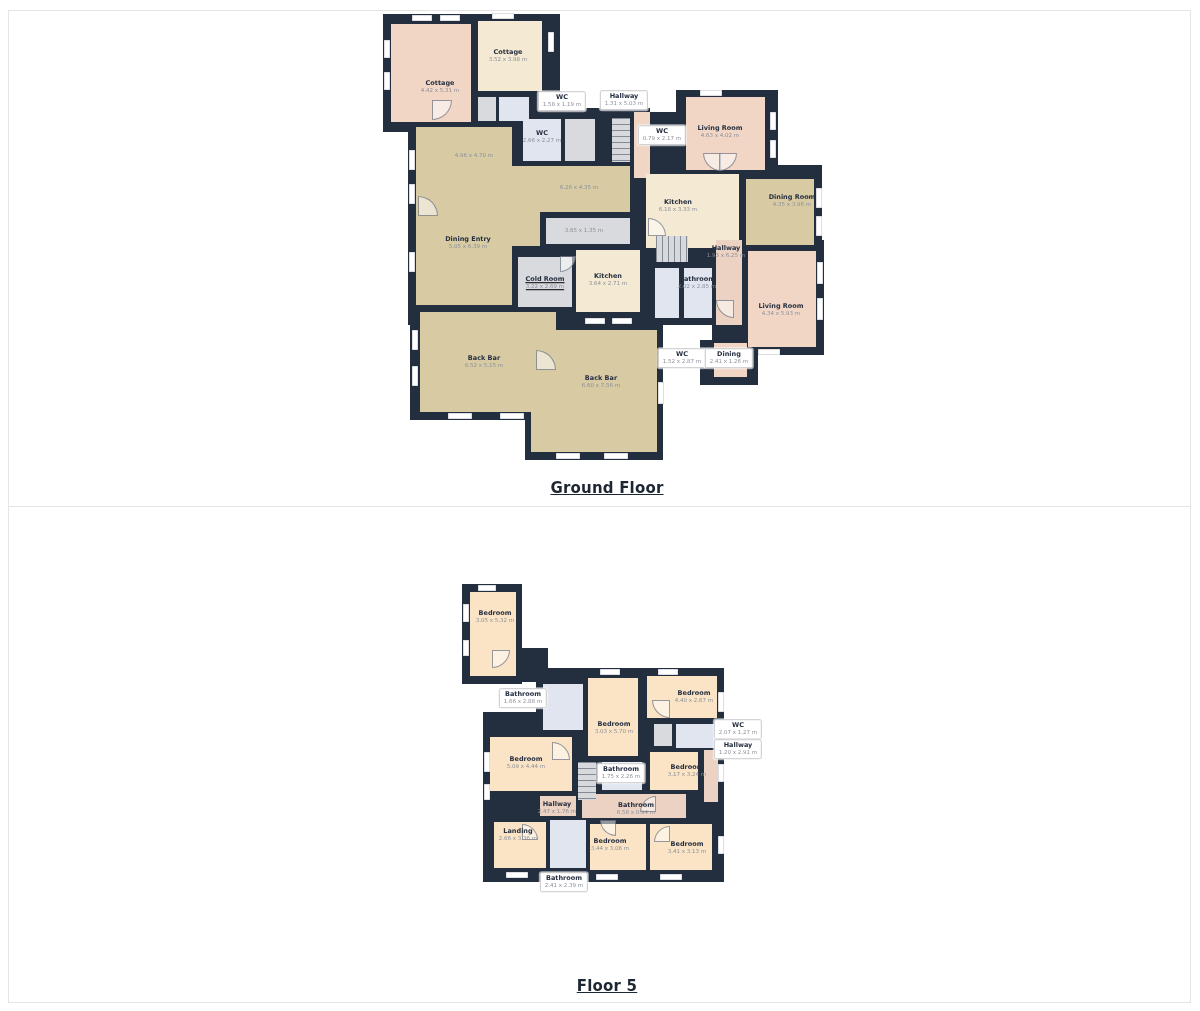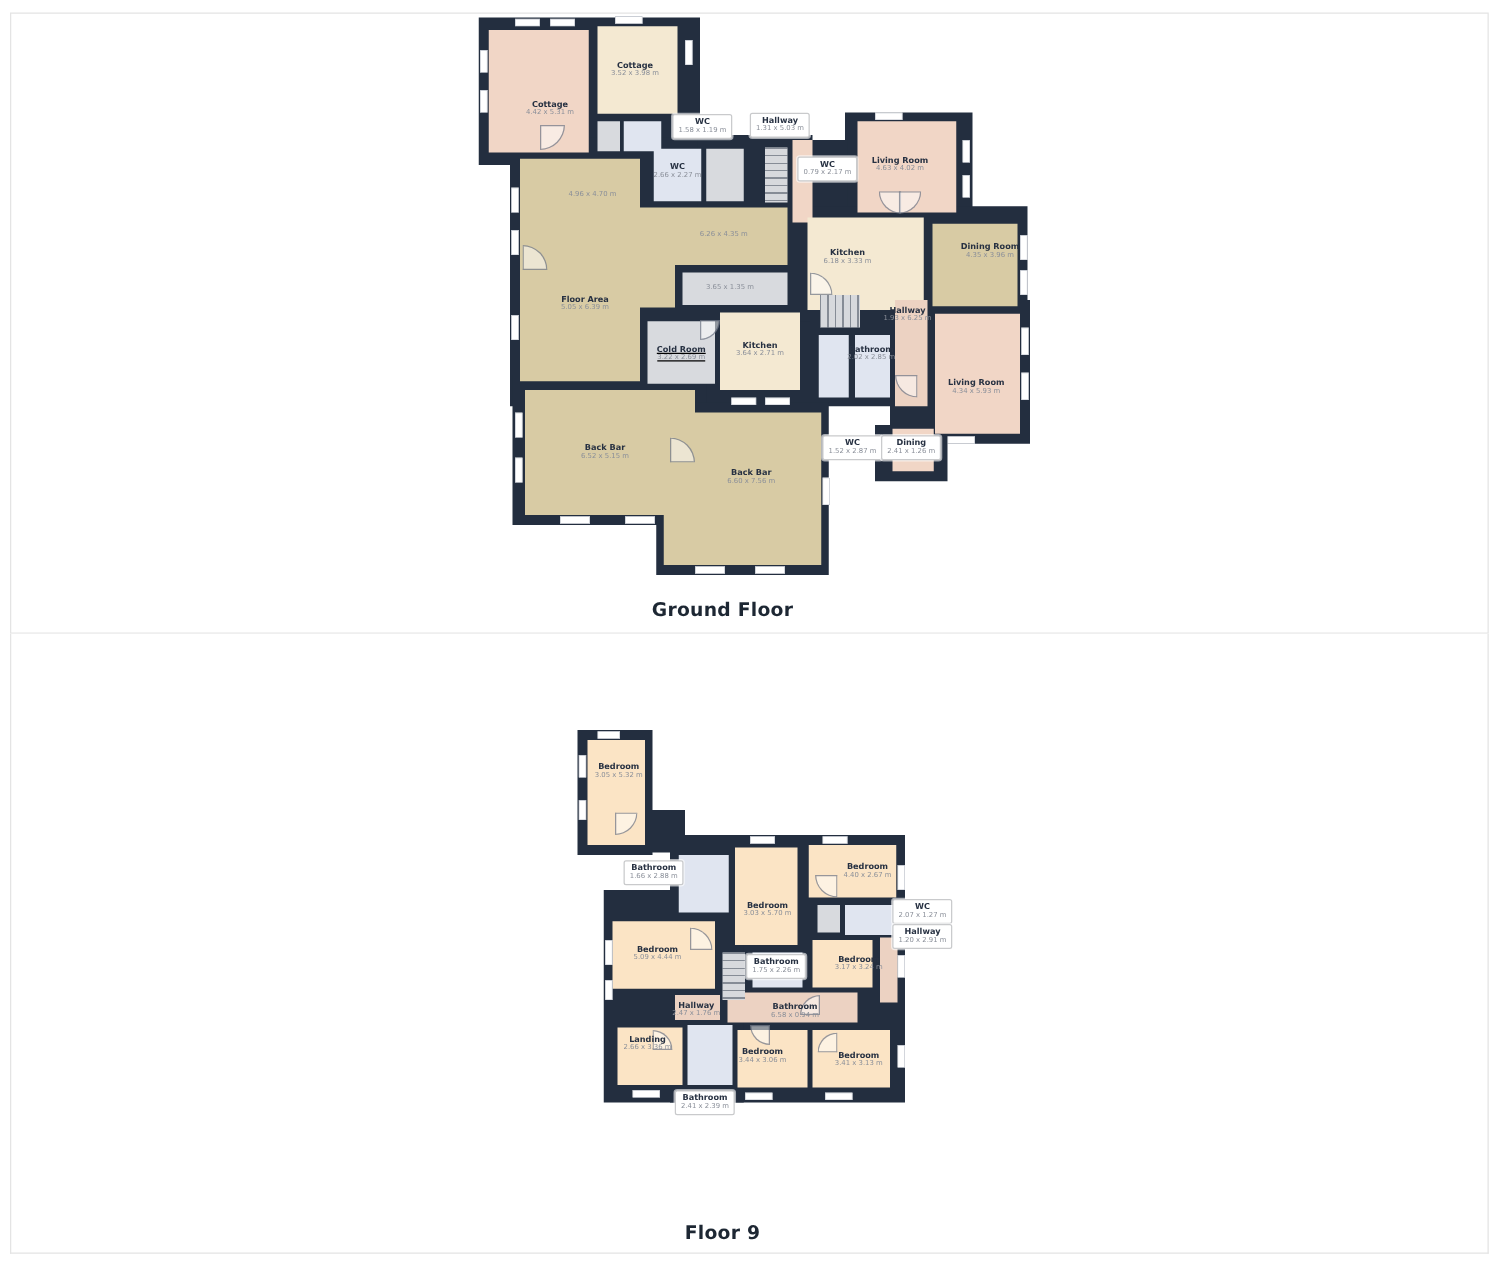--- a/index.html
+++ b/index.html
@@ -1,22 +1,22 @@
 <!DOCTYPE html>
 <html style="--wall: #232e3f;"><head>
 <meta charset="utf-8">
 <style>
   html,body{margin:0;padding:0;background:#fff;}
   .page{position:relative;width:1200px;height:1011px;background:#fff;overflow:hidden;
         font-family:"DejaVu Sans","Liberation Sans",sans-serif;}
   .section{position:absolute;left:8px;width:1183px;background:#fff;border:1px solid #e4e4e4;box-sizing:border-box;}
   .section.ground{top:10px;height:497px;}
   .section.first{top:507px;height:496px;border-top:none;}
-  .floor-title{position:absolute;left:578px;transform:translateX(-50%);
-        font-size:15px;font-weight:600;color:#1d2733;letter-spacing:.2px;white-space:nowrap;}
+  .floor-title{position:absolute;left:607px;transform:translateX(-50%);
+        font-size:15px;font-weight:600;color:#1d2733;letter-spacing:.2px;white-space:nowrap;text-decoration:underline;}
   .plans{position:absolute;inset:0;}
   .wall{position:absolute;background:var(--wall,#232e3f);}
   .fill{position:absolute;}
   .win{position:absolute;background:#ffffff;box-shadow:0 0 0 0.5px #b9bec7 inset;}
   .stairs{position:absolute;background:#d7d9dd;}
   .stairs.v{background-image:repeating-linear-gradient(180deg,rgba(35,46,63,.45) 0,rgba(35,46,63,.45) 1px,transparent 1px,transparent 6px);}
   .stairs.h{background-image:repeating-linear-gradient(90deg,rgba(35,46,63,.45) 0,rgba(35,46,63,.45) 1px,transparent 1px,transparent 6px);}
   .arc{position:absolute;border:1px solid rgba(50,60,82,.5);background:rgba(255,255,255,.5);}
   .arc.tl{border-radius:100% 0 0 0;}
   .arc.tr{border-radius:0 100% 0 0;}
@@ -135,21 +135,21 @@
         <div class="room-label" style="left: 474px; top: 156px;">
           <span class="dm">4.96 x 4.70 m</span>
         </div>
         <div class="room-label" style="left: 579px; top: 188px;">
           <span class="dm">6.26 x 4.35 m</span>
         </div>
         <div class="room-label" style="left: 584px; top: 231px;">
           <span class="dm">3.65 x 1.35 m</span>
         </div>
         <div class="room-label" style="left: 468px; top: 243px;">
-          <span class="nm">Floor Area</span>
+          <span class="nm">Dining Entry</span>
           <span class="dm">5.05 x 6.39 m</span>
         </div>
         <div class="room-label" style="left: 545px; top: 283px; text-decoration: underline;">
           <span class="nm">Cold Room</span>
           <span class="dm">3.22 x 2.69 m</span>
         </div>
         <div class="room-label" style="left: 608px; top: 280px;">
           <span class="nm">Kitchen</span>
           <span class="dm">3.64 x 2.71 m</span>
         </div>
@@ -293,14 +293,14 @@
           <span class="dm">3.44 x 3.06 m</span>
         </div>
         <div class="room-label" style="left: 687px; top: 848px;">
           <span class="nm">Bedroom</span>
           <span class="dm">3.41 x 3.13 m</span>
         </div>
       </div>
   </div>
 
   <div class="floor-title" style="top:479px">Ground Floor</div>
-  <div class="floor-title" style="top:977px">Floor 9</div>
+  <div class="floor-title" style="top:977px">Floor 5</div>
 </div>
 
 </body></html>

